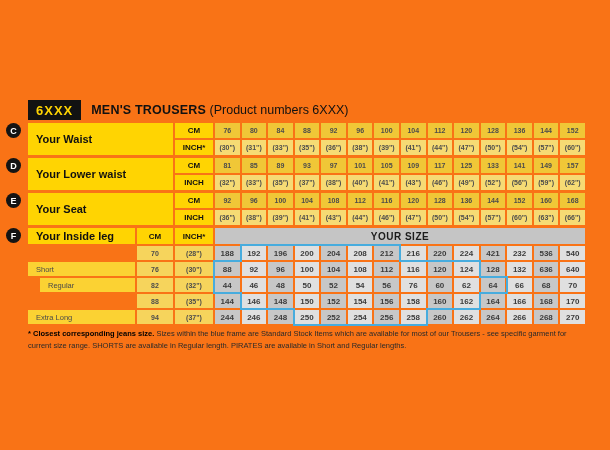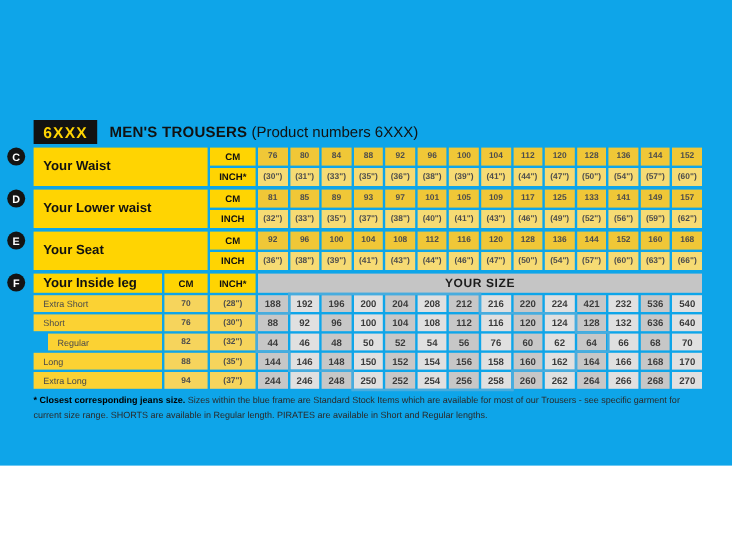--- a/index.html
+++ b/index.html
@@ -1,17 +1,17 @@
 <!DOCTYPE html>
 <html><head>
 <meta charset="utf-8">
 <style>
   html,body{margin:0;padding:0;}
   body{width:610px;height:450px;background:#ffffff;font-family:"Liberation Sans",sans-serif;}
-  .page{position:relative;width:610px;height:388px;background:#0ea5e9;overflow:hidden;}
+  .page{position:relative;width:610px;height:450px;background:#f97316;overflow:hidden;}
   .chart{position:absolute;left:28px;top:99px;width:557px;}
 
   .title-row{display:flex;align-items:center;height:22px;margin-bottom:2px;}
   .badge{background:#121212;color:#ffd402;font-weight:bold;font-size:13px;letter-spacing:1px;
          padding:4px 8px 3px 8px;line-height:1;}
   .title{margin-left:10px;font-size:12.5px;color:#111;white-space:nowrap;}
   .title b{font-weight:bold;letter-spacing:0.2px;}
 
   .sec{display:grid;grid-template-columns:145px 38px repeat(14,1fr);
        grid-template-rows:15px 15px;gap:2px;margin-bottom:3px;position:relative;}
@@ -160,21 +160,20 @@
           <div class="vin" style="grid-area: 2 / 15;">(63")</div>
           <div class="vin" style="grid-area: 2 / 16;">(66")</div>
         </div>
       </div>
     <div id="sizegrid" class="leg">
         <div class="letter">F</div>
         <div class="lbl" style="grid-area: 1 / 1;">Your Inside leg</div>
         <div class="unit" style="grid-area: 1 / 2;">CM</div>
         <div class="unit" style="grid-area: 1 / 3;">INCH*</div>
         <div class="ys" style="grid-area: 1 / 4 / auto / 18;">YOUR SIZE</div>
-        <div class="rname" style="grid-area: 2 / 1;">Extra Short</div>
         <div class="rval" style="grid-area: 2 / 2;">70</div>
         <div class="rval" style="grid-area: 2 / 3;">(28")</div>
         <div class="scell c-dark" style="grid-area: 2 / 4;">188</div>
         <div class="scell c-light" style="grid-area: 2 / 5;">192</div>
         <div class="scell c-dark" style="grid-area: 2 / 6;">196</div>
         <div class="scell c-light" style="grid-area: 2 / 7;">200</div>
         <div class="scell c-dark" style="grid-area: 2 / 8;">204</div>
         <div class="scell c-light" style="grid-area: 2 / 9;">208</div>
         <div class="scell c-dark" style="grid-area: 2 / 10;">212</div>
         <div class="scell c-light" style="grid-area: 2 / 11;">216</div>
@@ -211,21 +210,20 @@
         <div class="scell c-dark" style="grid-area: 4 / 8;">52</div>
         <div class="scell c-light" style="grid-area: 4 / 9;">54</div>
         <div class="scell c-dark" style="grid-area: 4 / 10;">56</div>
         <div class="scell c-light" style="grid-area: 4 / 11;">76</div>
         <div class="scell c-dark" style="grid-area: 4 / 12;">60</div>
         <div class="scell c-light" style="grid-area: 4 / 13;">62</div>
         <div class="scell c-dark" style="grid-area: 4 / 14;">64</div>
         <div class="scell c-light" style="grid-area: 4 / 15;">66</div>
         <div class="scell c-dark" style="grid-area: 4 / 16;">68</div>
         <div class="scell c-light" style="grid-area: 4 / 17;">70</div>
-        <div class="rname" style="grid-area: 5 / 1;">Long</div>
         <div class="rval" style="grid-area: 5 / 2;">88</div>
         <div class="rval" style="grid-area: 5 / 3;">(35")</div>
         <div class="scell c-dark" style="grid-area: 5 / 4;">144</div>
         <div class="scell c-light" style="grid-area: 5 / 5;">146</div>
         <div class="scell c-dark" style="grid-area: 5 / 6;">148</div>
         <div class="scell c-light" style="grid-area: 5 / 7;">150</div>
         <div class="scell c-dark" style="grid-area: 5 / 8;">152</div>
         <div class="scell c-light" style="grid-area: 5 / 9;">154</div>
         <div class="scell c-dark" style="grid-area: 5 / 10;">156</div>
         <div class="scell c-light" style="grid-area: 5 / 11;">158</div>

